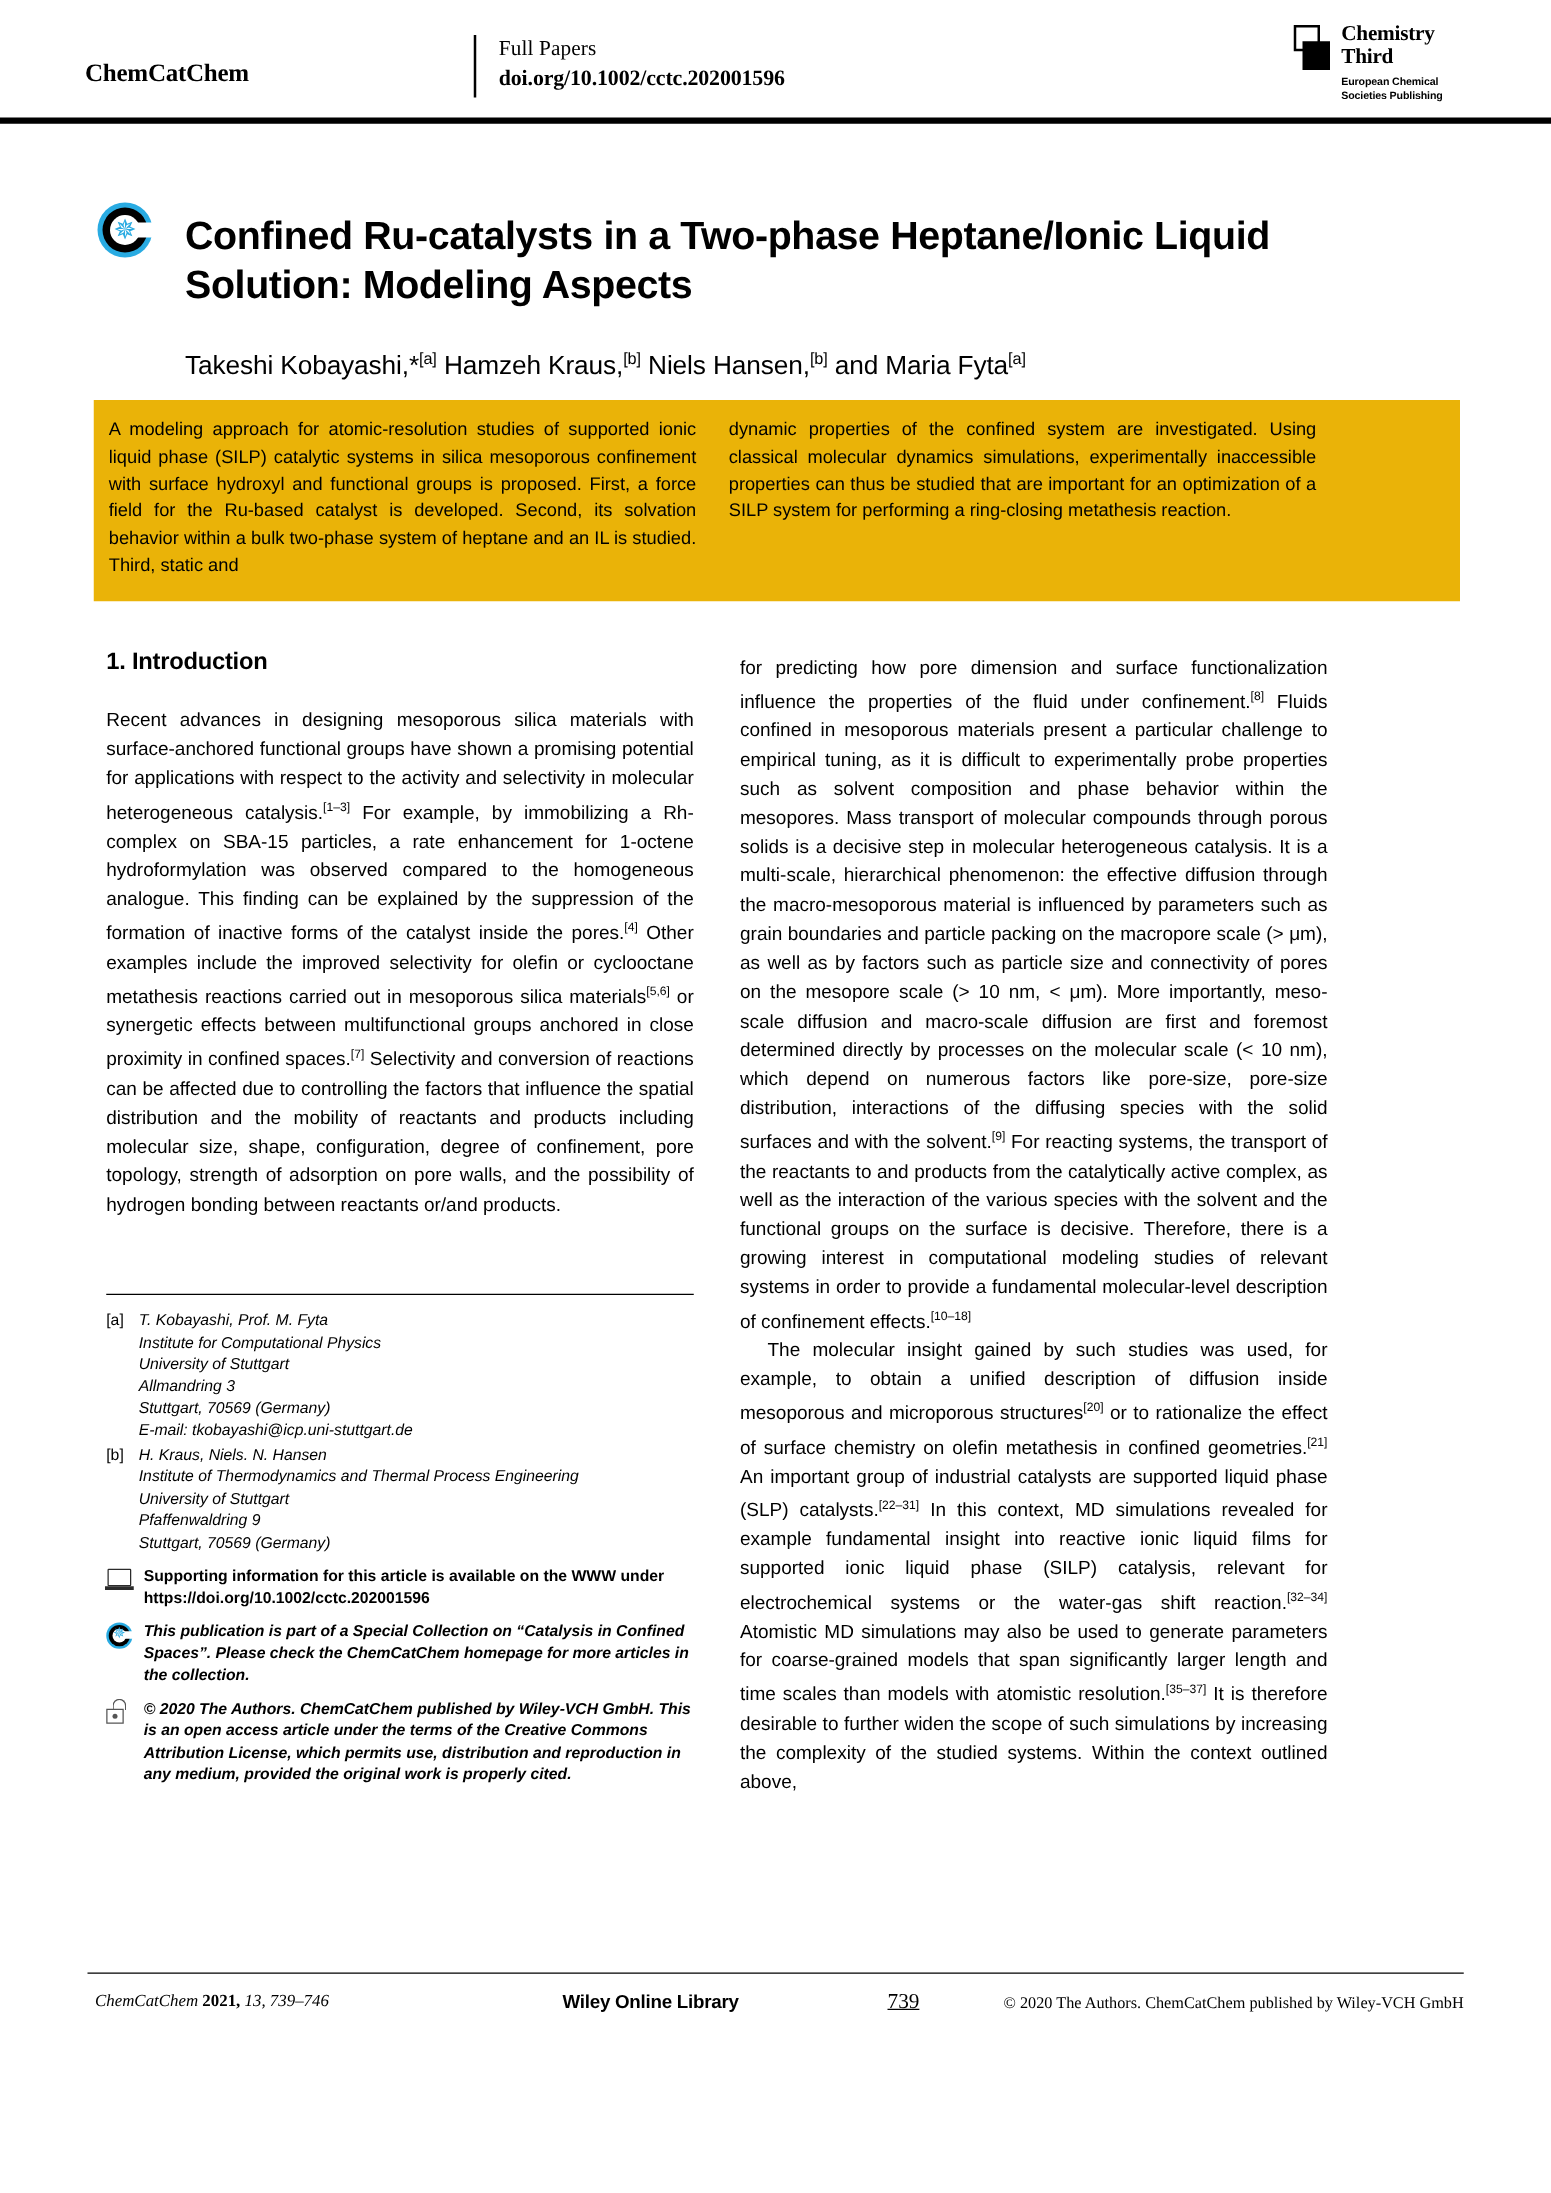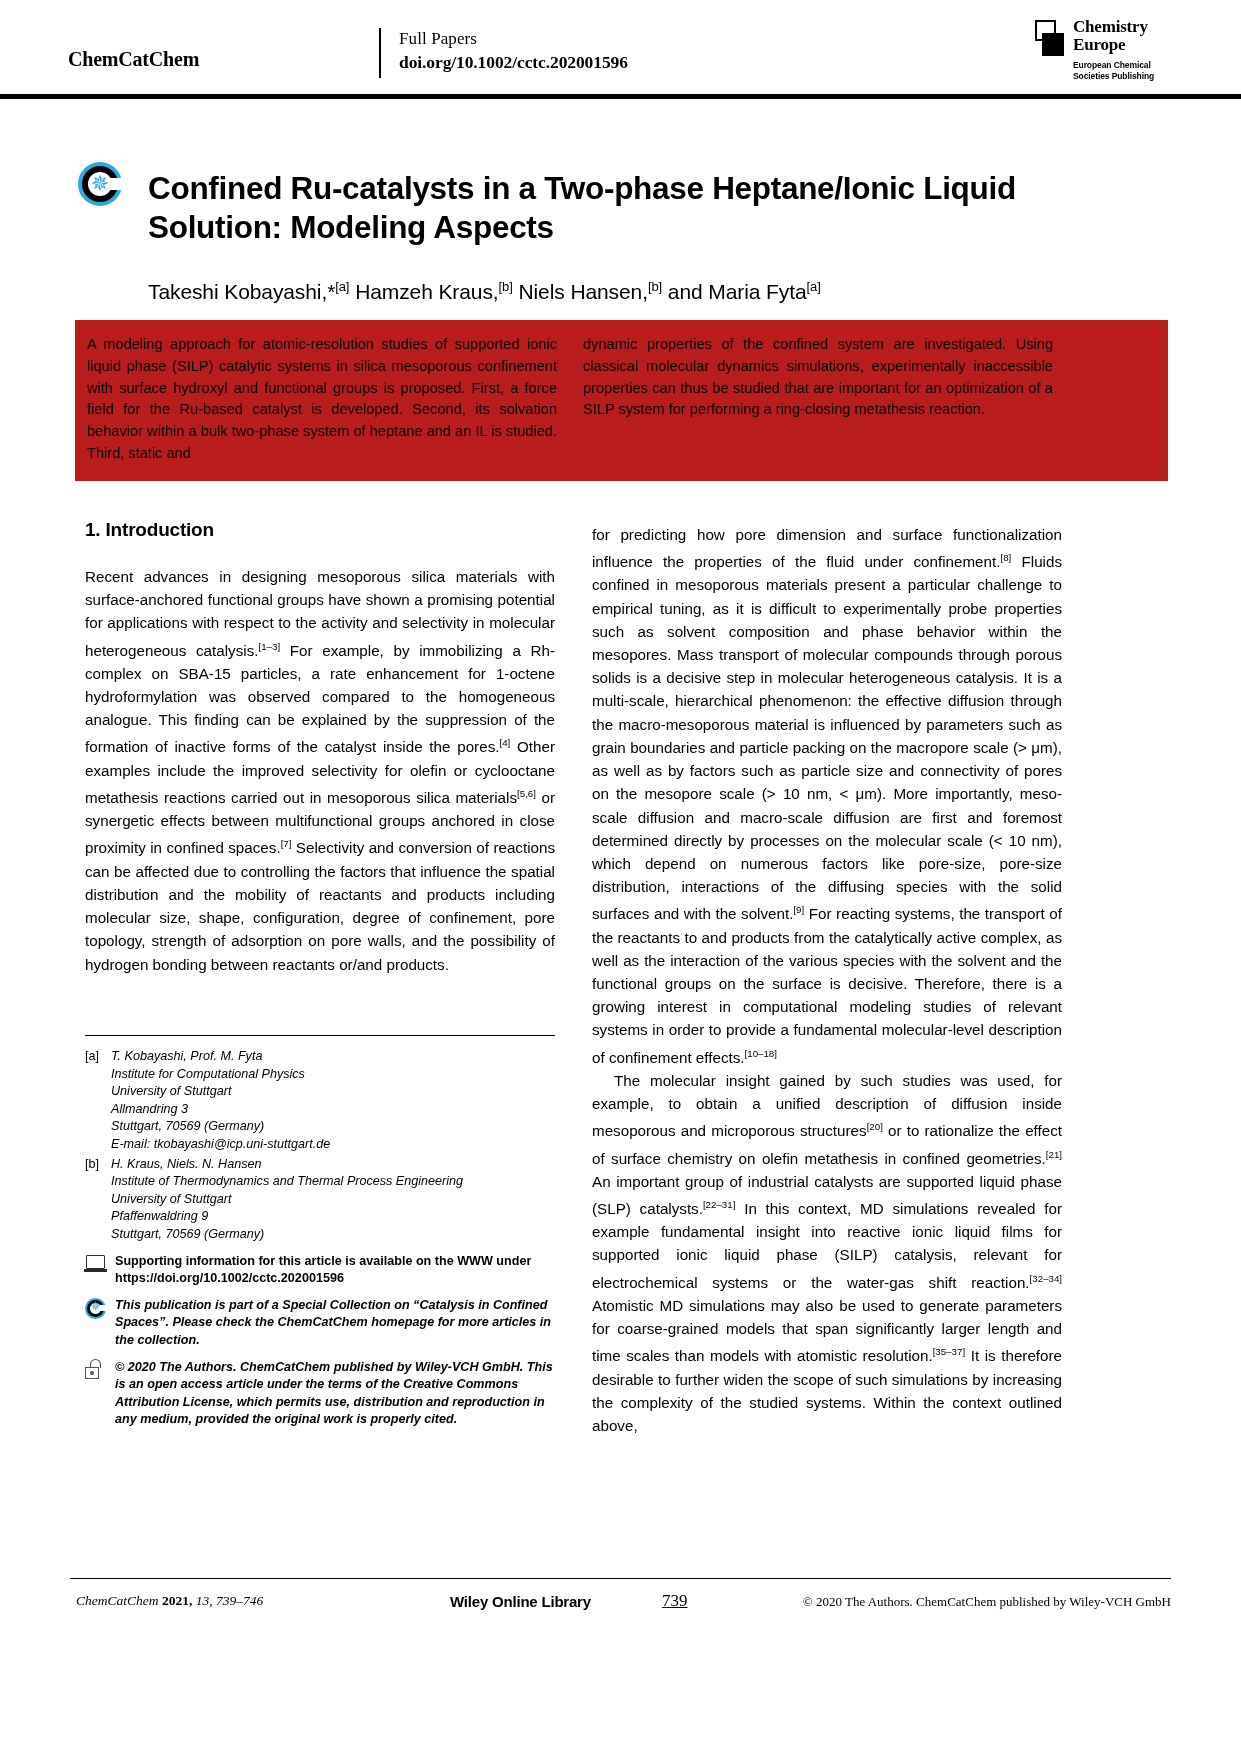--- a/index.html
+++ b/index.html
@@ -158,21 +158,21 @@
     line-height: 27px;
     letter-spacing: -0.1px;
   }
   sup.aff { font-size: 0.62em; vertical-align: super; }
 
   
   .abstract {
     position: absolute;
     left: 75px; top: 320px;
     width: 1093px;
-    background: #b91c1c;
+    background: #eab308;
     padding: 14px 12px 16px 12px;
     display: flex;
     gap: 26px;
   }
   .abstract .col {
     width: 470px;
     font-size: 14.6px;
     line-height: 21.8px;
     text-align: justify;
     hyphens: none;
@@ -339,21 +339,21 @@
   .f-cite b { font-style: normal; }
   .f-wol {
     position: absolute;
     left: 380px; top: 0;
     font-weight: bold;
     font-size: 15px;
     letter-spacing: -0.2px;
   }
   .f-page {
     position: absolute;
-    left: 592px; top: -2px;
+    left: 640px; top: -2px;
     font-family: "Liberation Serif", serif;
     font-size: 17px;
     text-decoration: underline;
   }
   .f-copy {
     position: absolute;
     right: 0; top: 1px;
     font-family: "Liberation Serif", serif;
     font-size: 13px;
   }
@@ -369,21 +369,21 @@
     <div class="runhead-doi">doi.org/10.1002/cctc.202001596</div>
   </div>
 
   <div class="ce-logo">
     <div class="ce-mark">
       <div class="ce-sq-outline"></div>
       <div class="ce-sq-solid"></div>
     </div>
     <div class="ce-words">
       <div class="ce-name">Chemistry</div>
-      <div class="ce-name">Europe</div>
+      <div class="ce-name">Third</div>
       <div class="ce-sub">
         <div>European Chemical</div>
         <div>Societies Publishing</div>
       </div>
     </div>
   </div>
 </div>
 <div class="rule-thick"></div>
 
 <div class="title-block">

